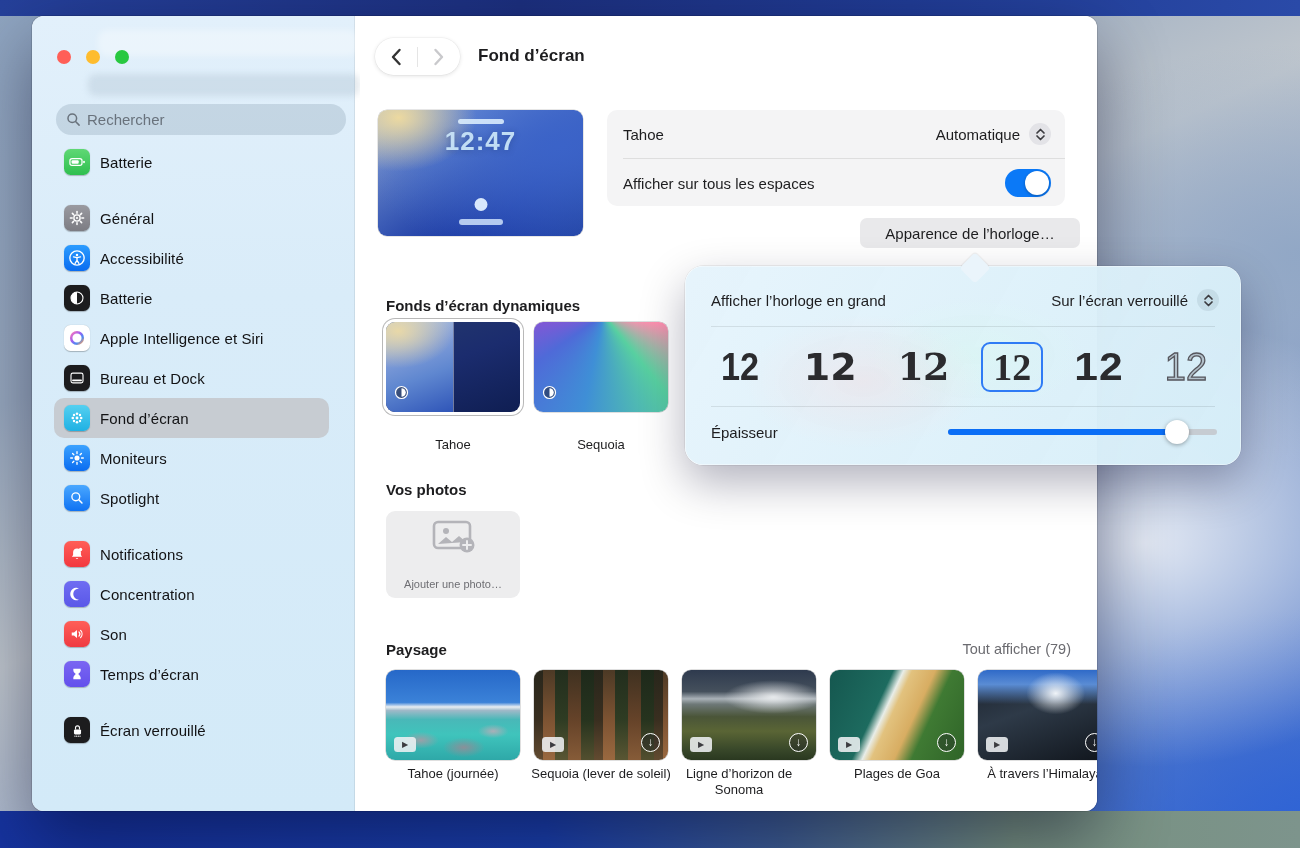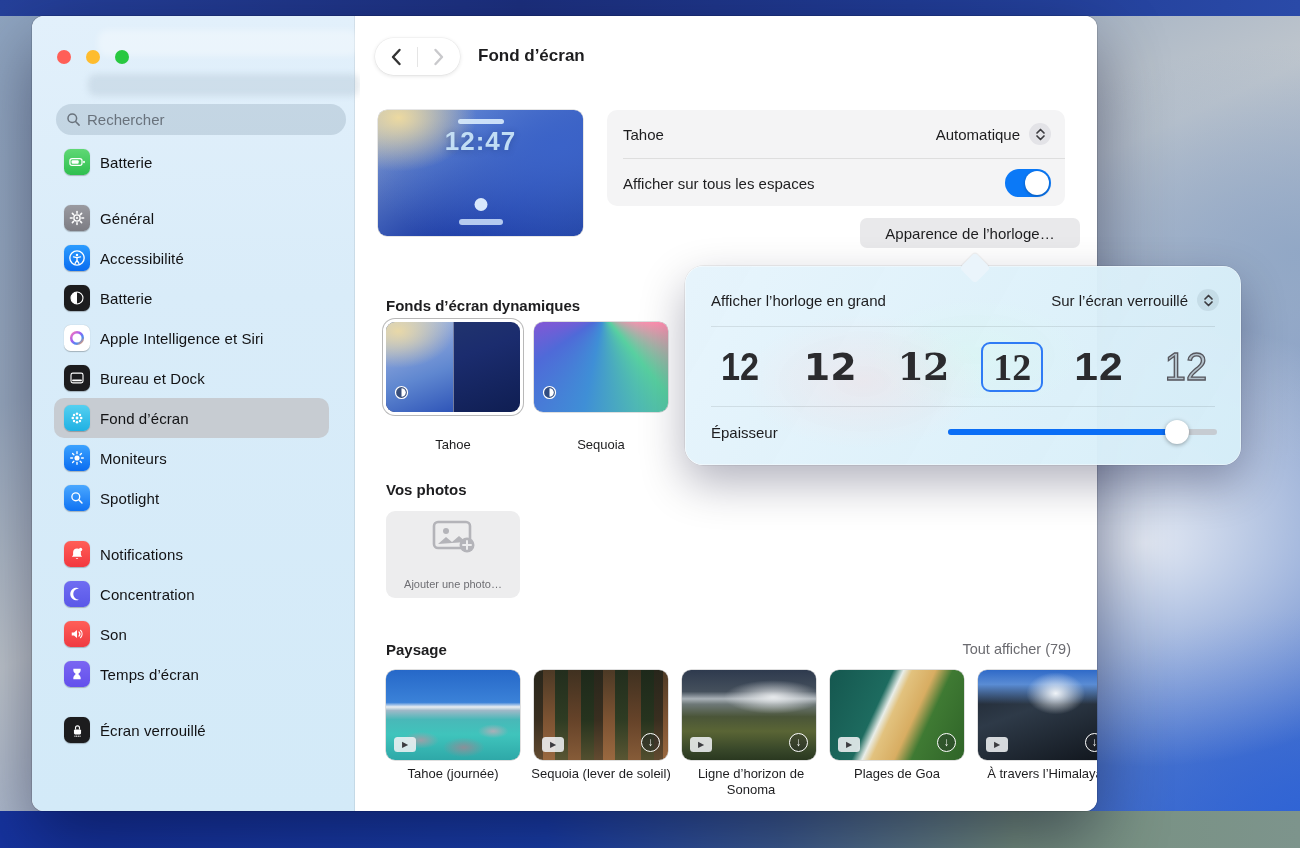--- a/index.html
+++ b/index.html
@@ -486,21 +486,21 @@
       <div class="thumb bg-sequoia-sun" style="left:174px; top:654px;">
         <span class="play-badge">▶</span>
         <span class="dl-badge">↓</span>
       </div>
       <div class="thumb-label" style="left:166px; top:750px;">Sequoia (lever de soleil)</div>
 
       <div class="thumb bg-sonoma" style="left:322px; top:654px;">
         <span class="play-badge">▶</span>
         <span class="dl-badge">↓</span>
       </div>
-      <div class="thumb-label" style="left:316px; top:750px;">Ligne d’horizon de Sonoma</div>
+      <div class="thumb-label" style="left:304px; top:750px;">Ligne d’horizon de Sonoma</div>
 
       <div class="thumb bg-goa" style="left:470px; top:654px;">
         <span class="play-badge">▶</span>
         <span class="dl-badge">↓</span>
       </div>
       <div class="thumb-label" style="left:462px; top:750px;">Plages de Goa</div>
 
       <div class="thumb bg-himalaya" style="left:618px; top:654px;">
         <span class="play-badge">▶</span>
         <span class="dl-badge">↓</span>

